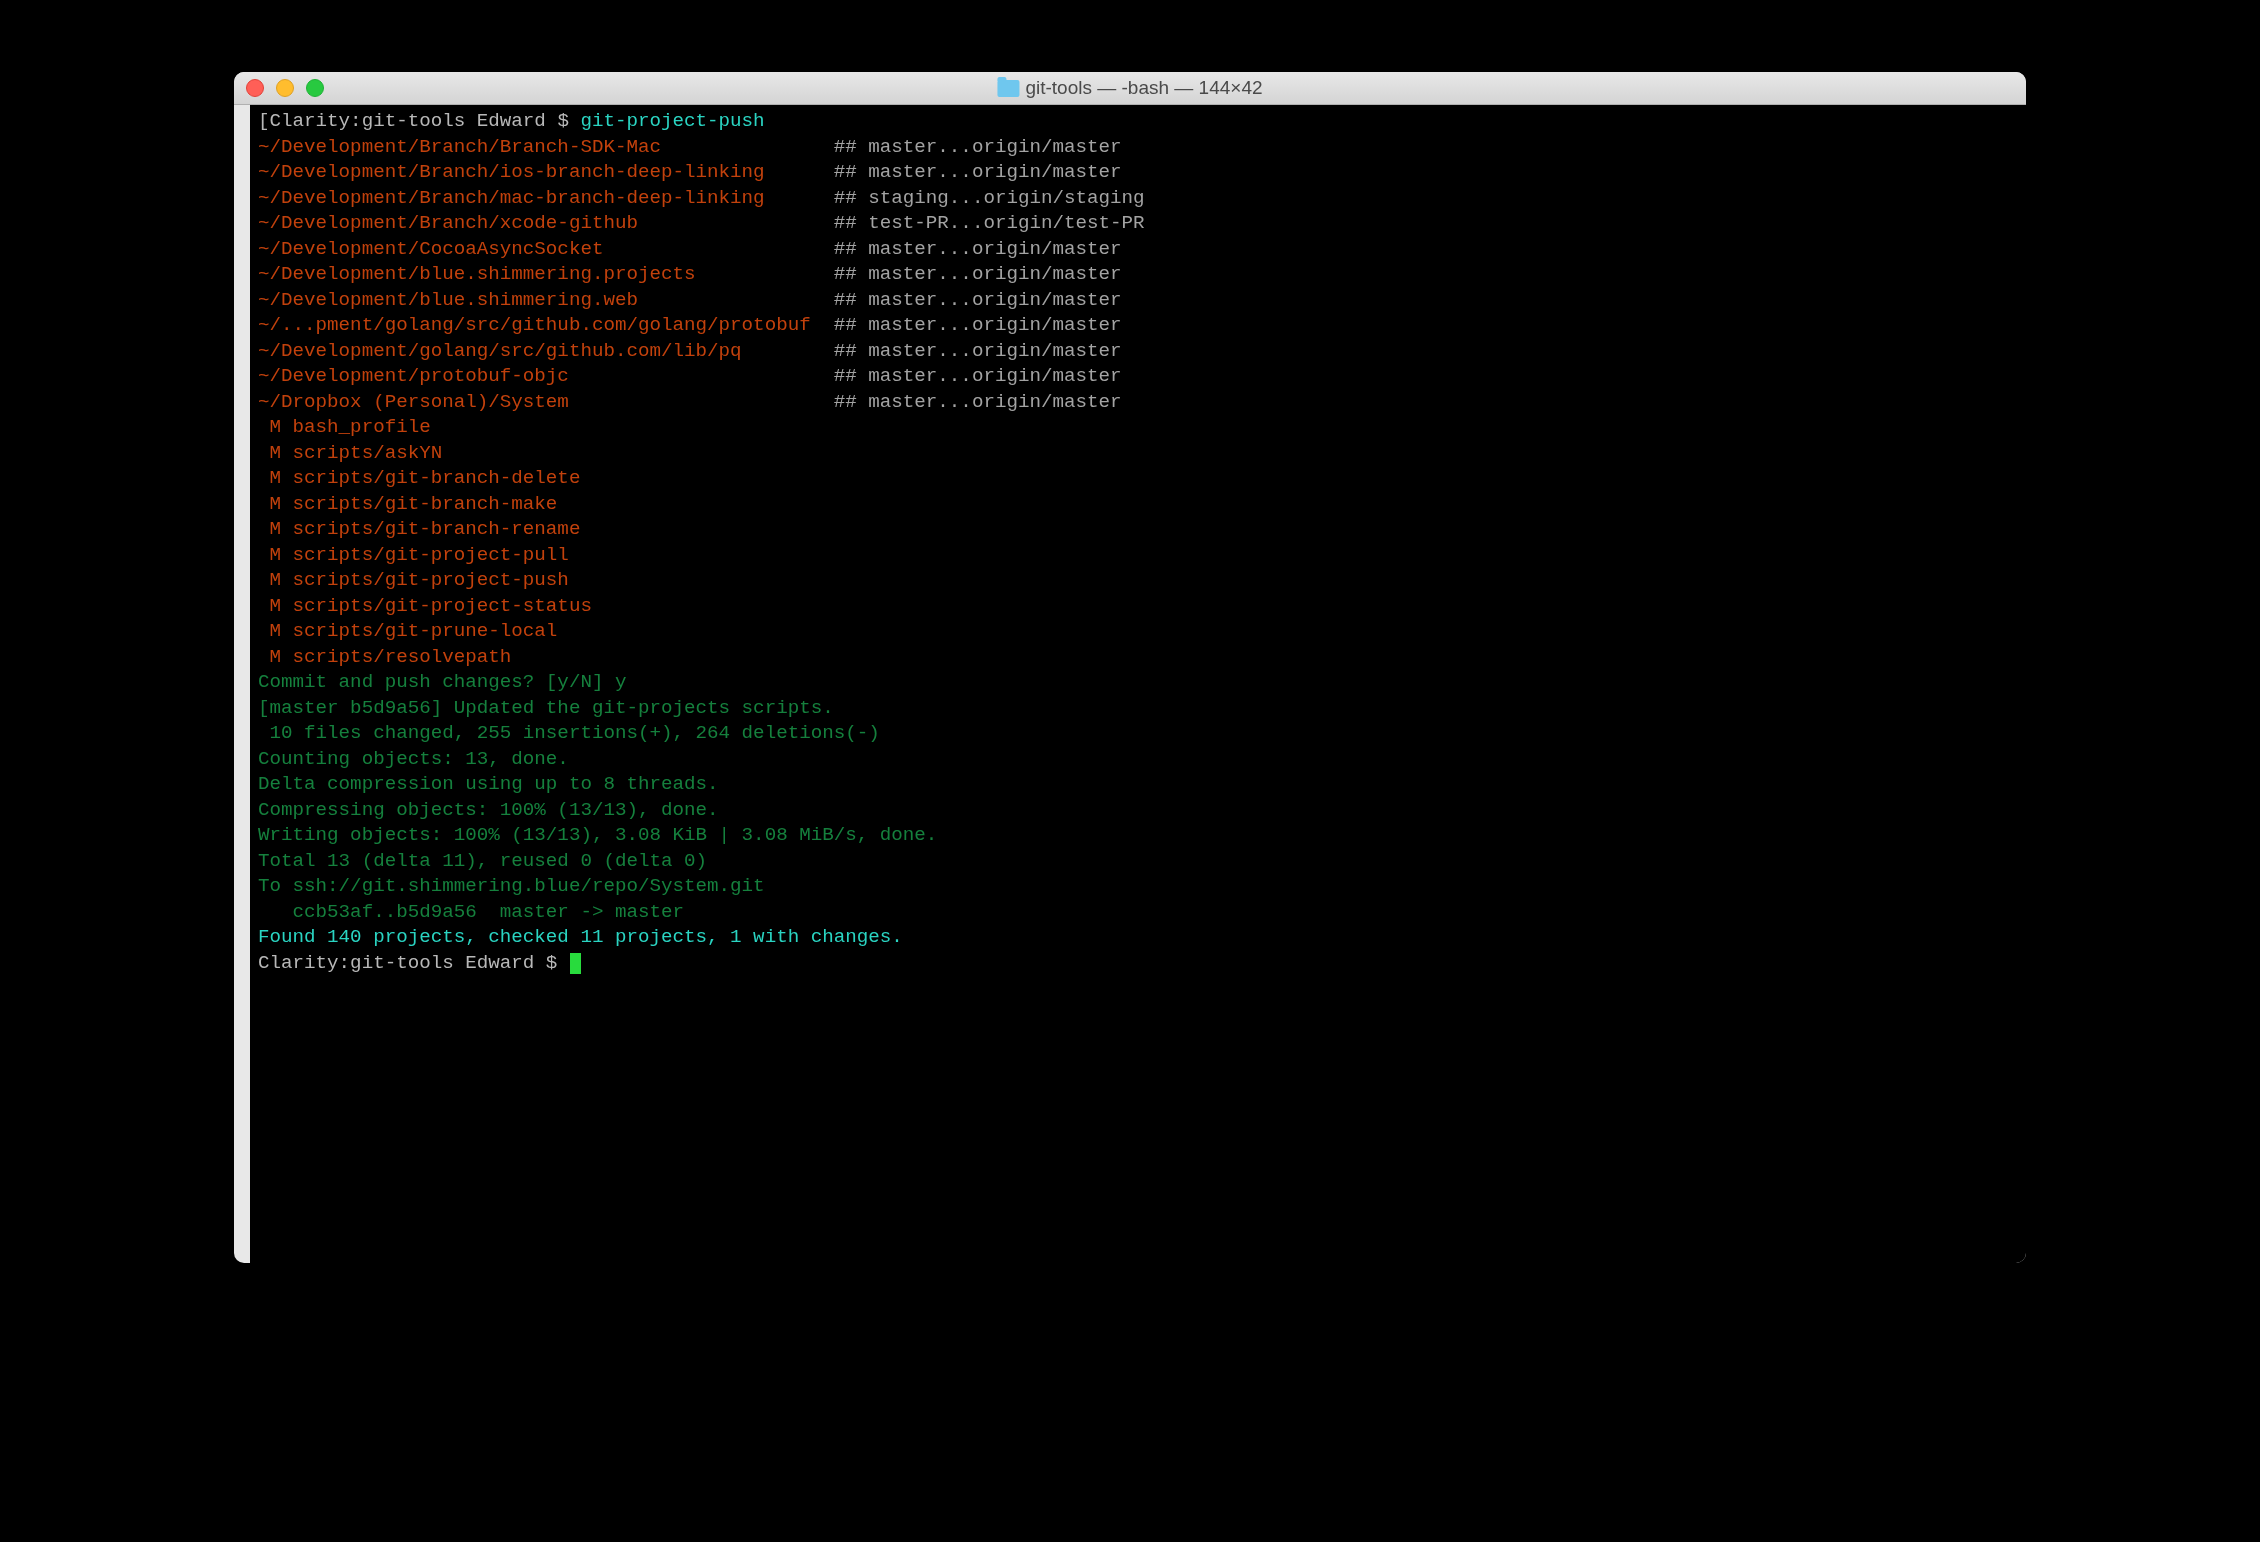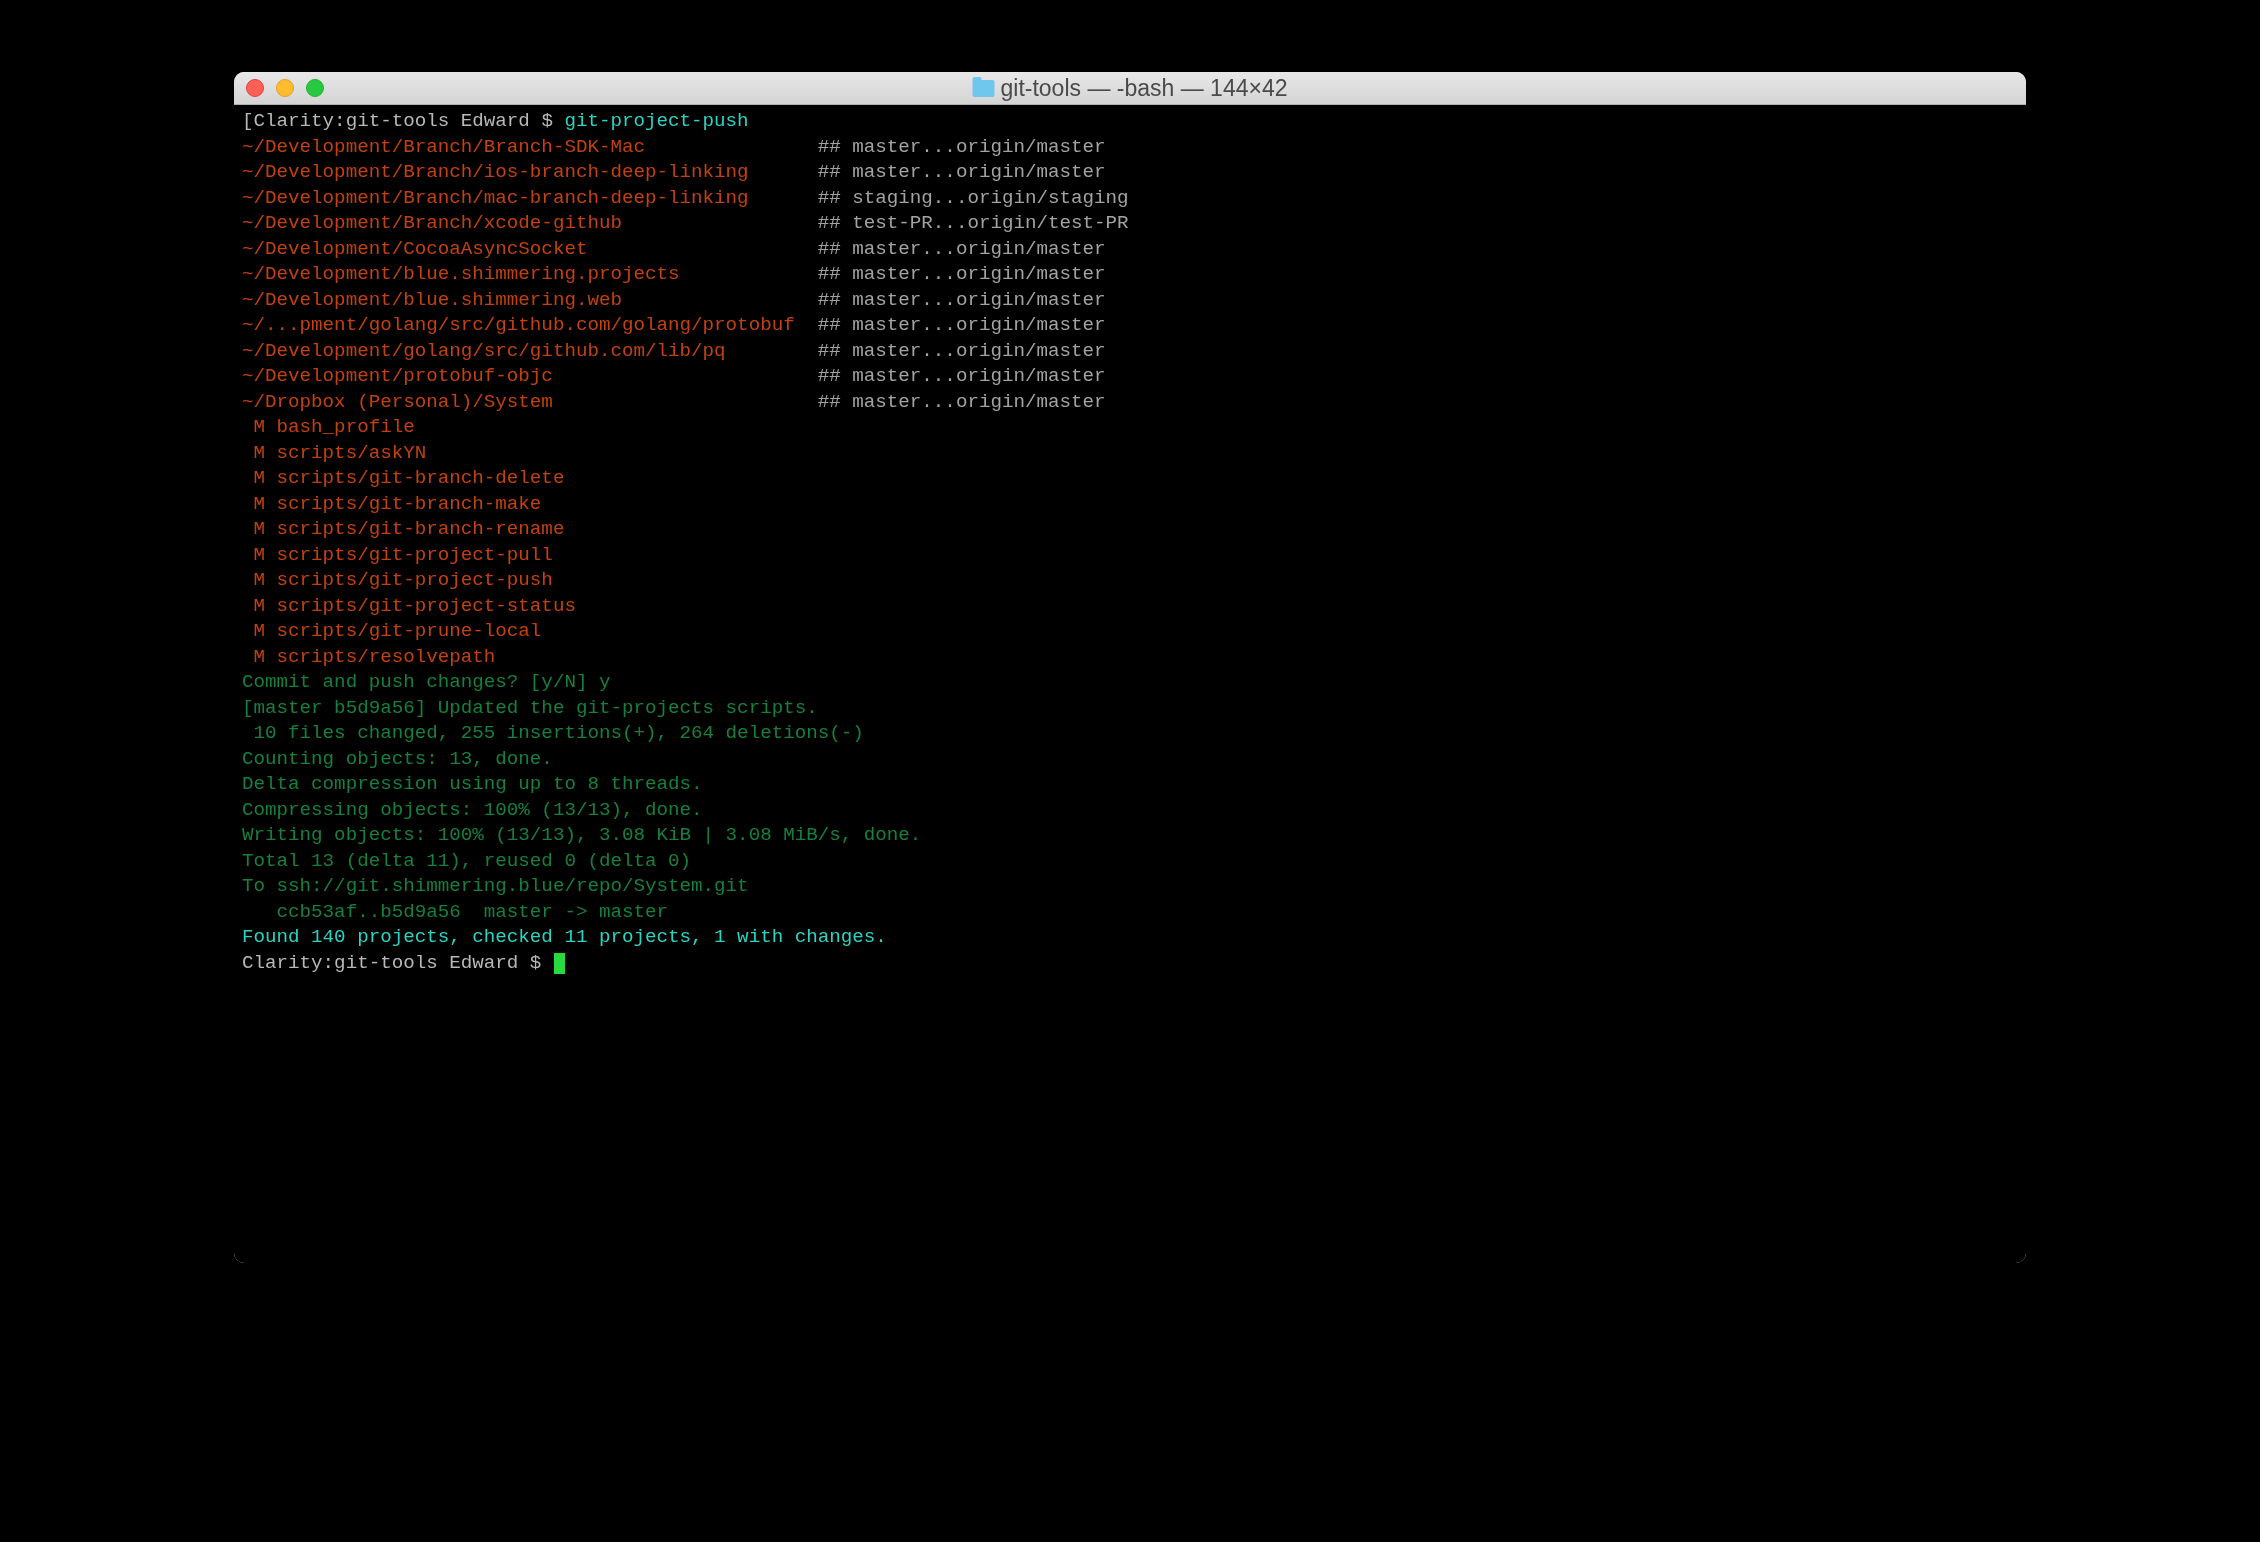--- a/index.html
+++ b/index.html
@@ -35,21 +35,21 @@
     .tl-yellow { background: #ffbd2e; border: 1px solid #dfa022; }
     .tl-green { background: #28c940; border: 1px solid #1db235; }
     .title-center {
       position: absolute;
       left: 50%;
       transform: translateX(-50%);
       display: flex;
       align-items: center;
       gap: 6px;
       font-family: -apple-system, 'Helvetica Neue', sans-serif;
-      font-size: 23px;
+      font-size: 19px;
       color: #4a4a4a;
     }
     .folder-icon {
       width: 22px;
       height: 17px;
       background: #6fc7ee;
       border-radius: 2px;
       position: relative;
     }
     .folder-icon::before {
@@ -63,20 +63,21 @@
       border-radius: 2px 2px 0 0;
     }
     .terminal {
       background: #000;
       padding: 4px 8px 8px 8px;
       min-height: 1158px;
       font-size: 19.2px;
       line-height: 25.5px;
       white-space: pre;
       color: #1fd13a;
+      margin-left: 16px;
     }
     .line { display: block; }
     .prompt-host { color: #b8b8b8; }
     .prompt-dollar { color: #b8b8b8; }
     .cmd { color: #2ad4c2; }
     .path { color: #c2410c; }
     .status { color: #a3a3a3; }
     .modified { color: #c2410c; }
     .out { color: #15803d; }
     .bold { font-weight: normal; color: #2ad4c2; }

